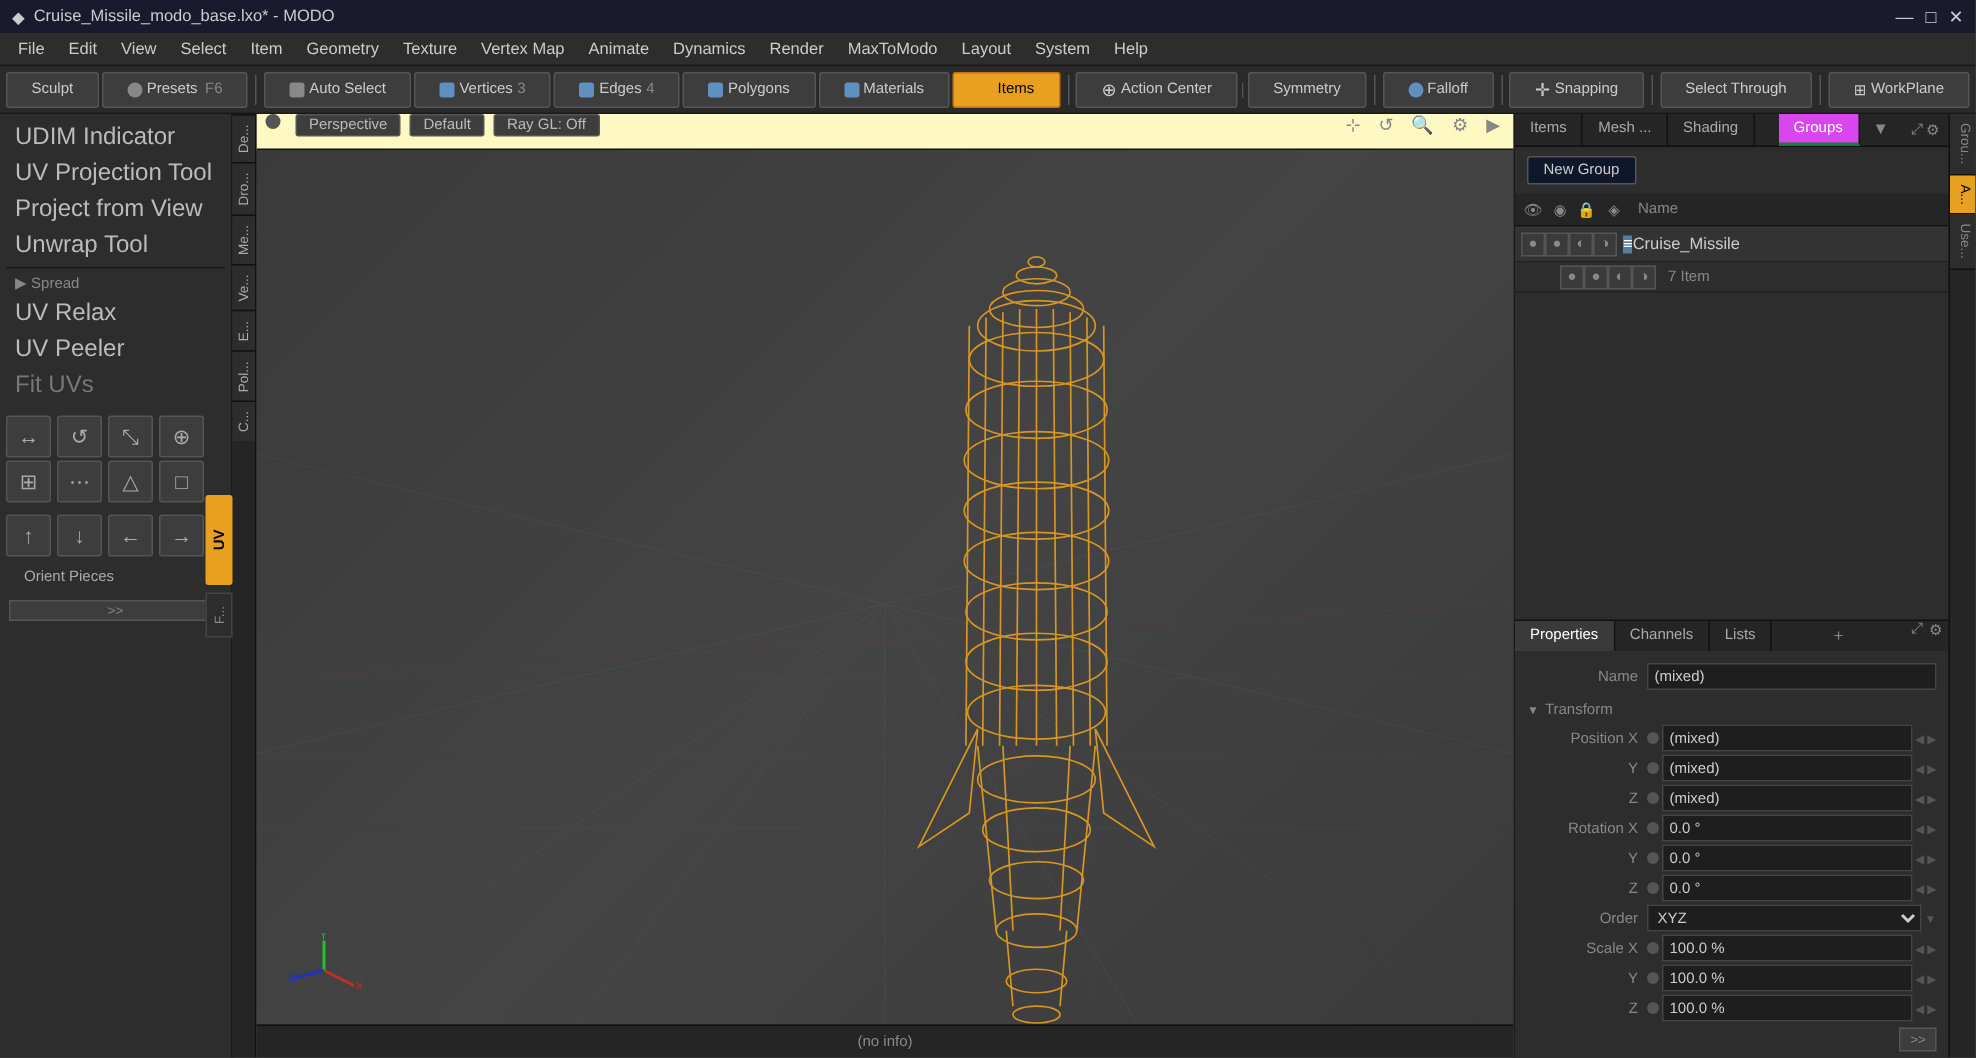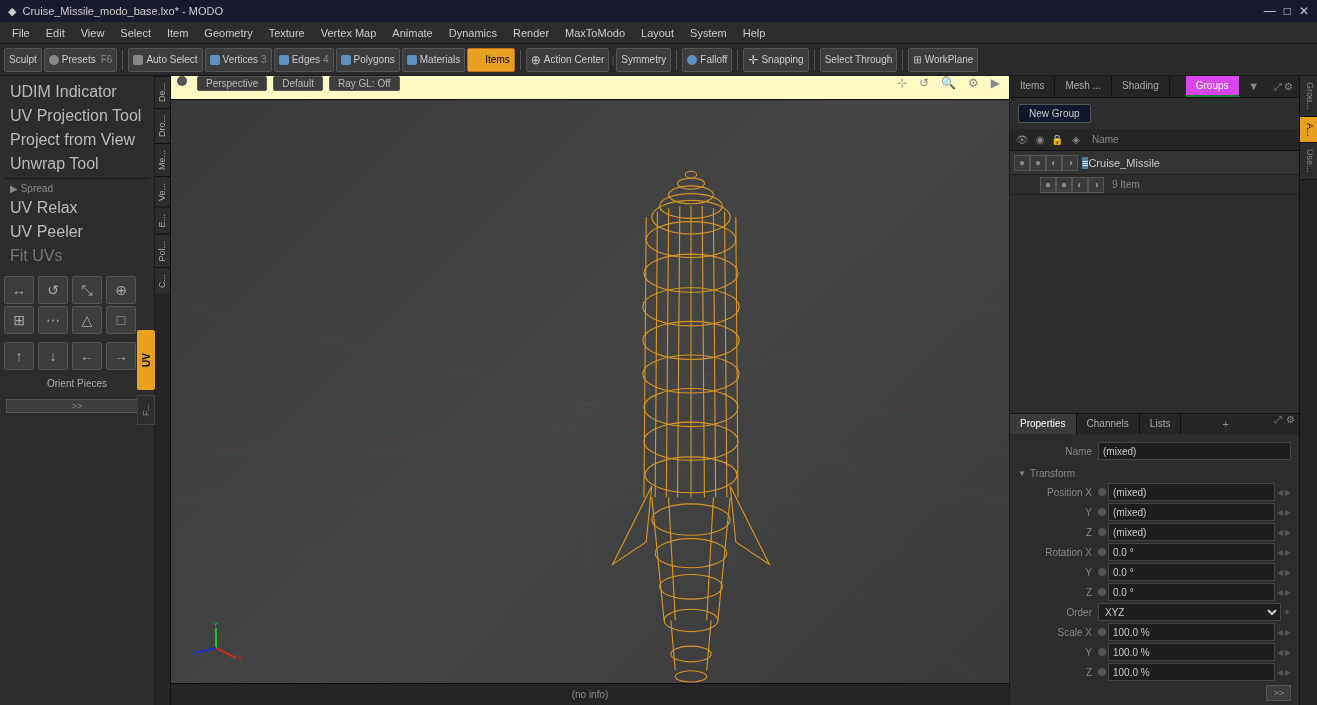--- a/index.html
+++ b/index.html
@@ -10,21 +10,21 @@
     #titlebar .title { display: flex; align-items: center; gap: 6px; }
     #titlebar .win-controls { display: flex; gap: 8px; font-size: 12px; }
     #titlebar .win-controls span { cursor: pointer; }
 
     
     #menubar { background: #2d2d2d; height: 22px; display: flex; align-items: center; padding: 0 4px; border-bottom: 1px solid #1a1a1a; }
     #menubar span { padding: 2px 8px; cursor: pointer; color: #ccc; font-size: 11px; }
 
     
     #toolbar { background: #2a2a2a; height: 32px; display: flex; align-items: center; padding: 0 4px; gap: 2px; border-bottom: 1px solid #1a1a1a; }
-    .tool-btn { background: #3d3d3d; border: 1px solid #555; color: #ccc; padding: 2px 4px; height: 24px; cursor: pointer; font-size: 10px; display: flex; align-items: center; gap: 3px; border-radius: 2px; white-space: nowrap; }
+    .tool-btn { background: #3d3d3d; border: 1px solid #555; color: #ccc; padding: 2px 16px; height: 24px; cursor: pointer; font-size: 10px; display: flex; align-items: center; gap: 3px; border-radius: 2px; white-space: nowrap; }
     .tool-btn.active { background: #e8a020; color: #000; border-color: #c87010; }
     .tool-sep { width: 1px; height: 20px; background: #555; margin: 0 3px; }
 
     
     #main { display: flex; height: calc(705px - 22px - 22px - 32px); }
 
     
     #left-panel { width: 155px; background: #2d2d2d; border-right: 1px solid #1a1a1a; display: flex; flex-direction: column; }
     #left-top { padding: 4px; }
     .panel-item { padding: 3px 6px; cursor: pointer; color: #bbb; font-size: 16px; }
@@ -102,21 +102,21 @@
     .prop-input { background: #1e1e1e; border: 1px solid #444; color: #ccc; font-size: 10px; padding: 1px 4px; height: 18px; flex: 1; }
     .prop-dot { width: 8px; height: 8px; border-radius: 50%; background: #555; flex-shrink: 0; }
     .prop-arr { color: #555; font-size: 8px; cursor: pointer; }
     .prop-select { background: #1e1e1e; border: 1px solid #444; color: #ccc; font-size: 10px; padding: 1px 2px; height: 18px; flex: 1; }
 
     
     #right-vert { width: 18px; background: #252525; display: flex; flex-direction: column; border-left: 1px solid #111; }
     .rv-tab { writing-mode: vertical-rl; padding: 6px 2px; cursor: pointer; color: #888; font-size: 9px; background: #2d2d2d; border-bottom: 1px solid #111; text-align: center; }
 
     
-    #orient-area { padding: 4px 16px; text-align: center; }
+    #orient-area { padding: 4px 16px; }
     .orient-label { color: #aaa; font-size: 10px; margin-bottom: 4px; }
     #expand-btn { background: #3d3d3d; border: 1px solid #555; color: #888; font-size: 9px; padding: 1px 4px; cursor: pointer; margin: 2px 6px; }
   </style>
 </head>
 <body>
 
 <div id="titlebar">
   <div class="title">
     <span>◆</span>
     <span>Cruise_Missile_modo_base.lxo* - MODO</span>
@@ -418,21 +418,21 @@
             <div class="item-icon" style="background:#5080a0;color:#fff;">≡</div>
             <span class="item-name">Cruise_Missile</span>
           </div>
         </div>
 
         <div style="display:flex;align-items:center;height:20px;padding:0 4px 0 30px;background:#2d2d2d;border-bottom:1px solid #222;">
           <div class="vis-icon" style="background:#3a3a3a;border:1px solid #555;cursor:pointer">●</div>
           <div class="vis-icon" style="background:#3a3a3a;border:1px solid #555;cursor:pointer">●</div>
           <div class="vis-icon" style="background:#3a3a3a;border:1px solid #555;cursor:pointer">◐</div>
           <div class="vis-icon" style="background:#3a3a3a;border:1px solid #555;cursor:pointer">◑</div>
-          <span class="item-sub">9 Item</span>
+          <span class="item-sub">7 Item</span>
         </div>
       </div>
     </div>
 
     <div id="props-section">
       <div id="props-tabs">
         <div class="p-tab active">Properties</div>
         <div class="p-tab">Channels</div>
         <div class="p-tab">Lists</div>
         <div class="p-tab-add">+</div>

